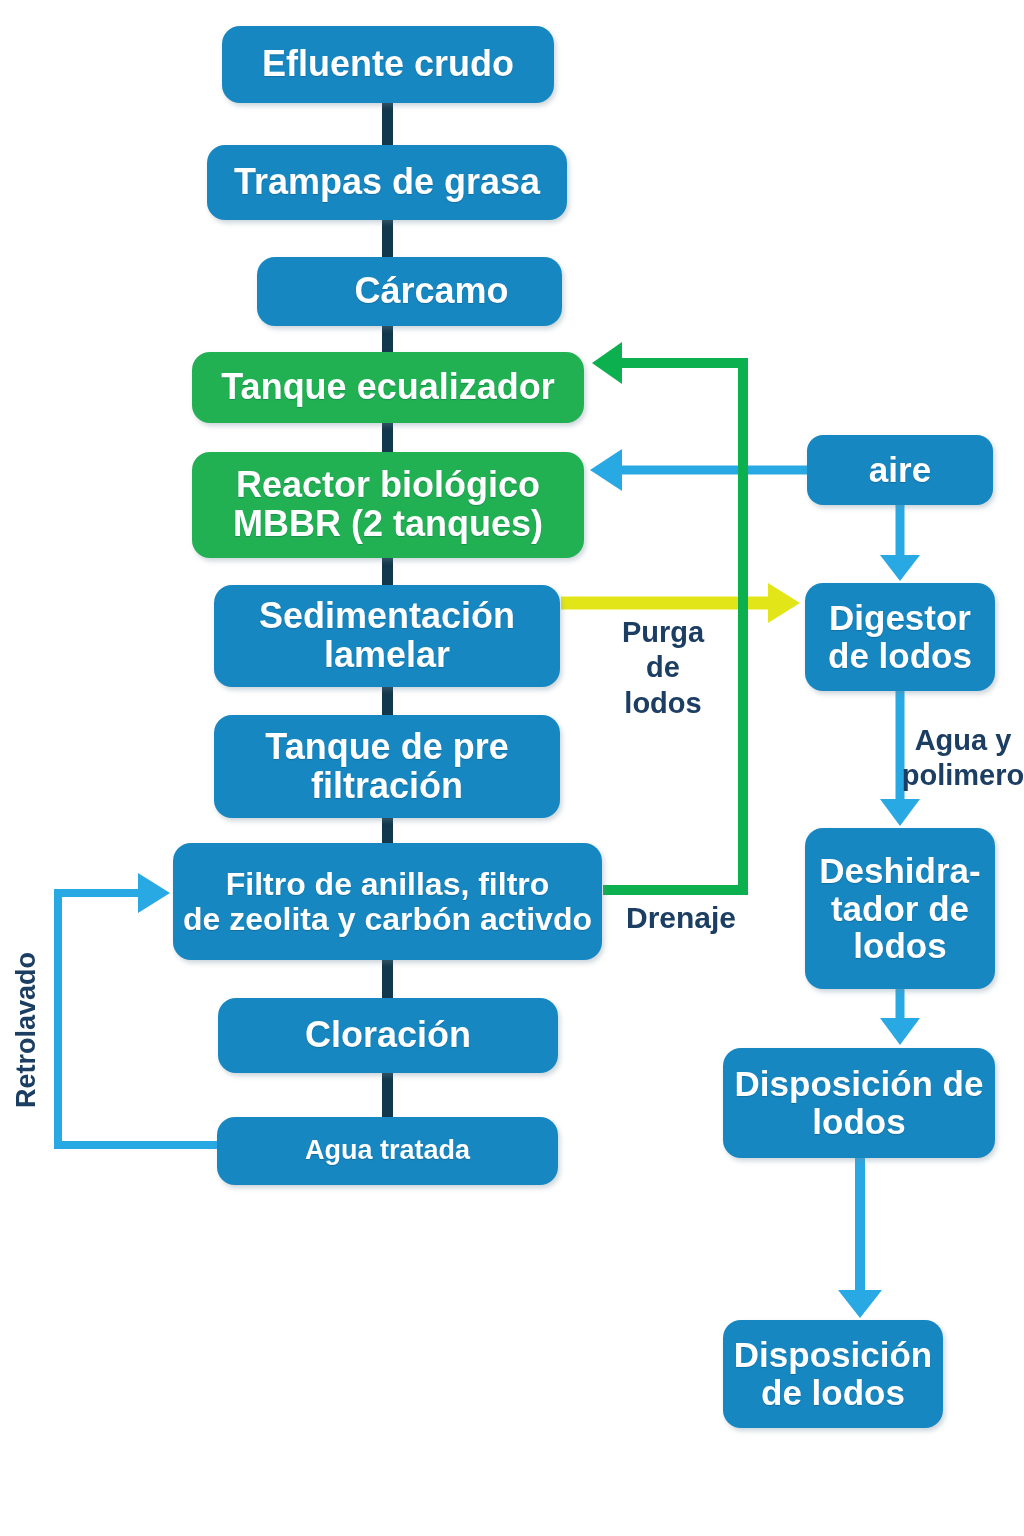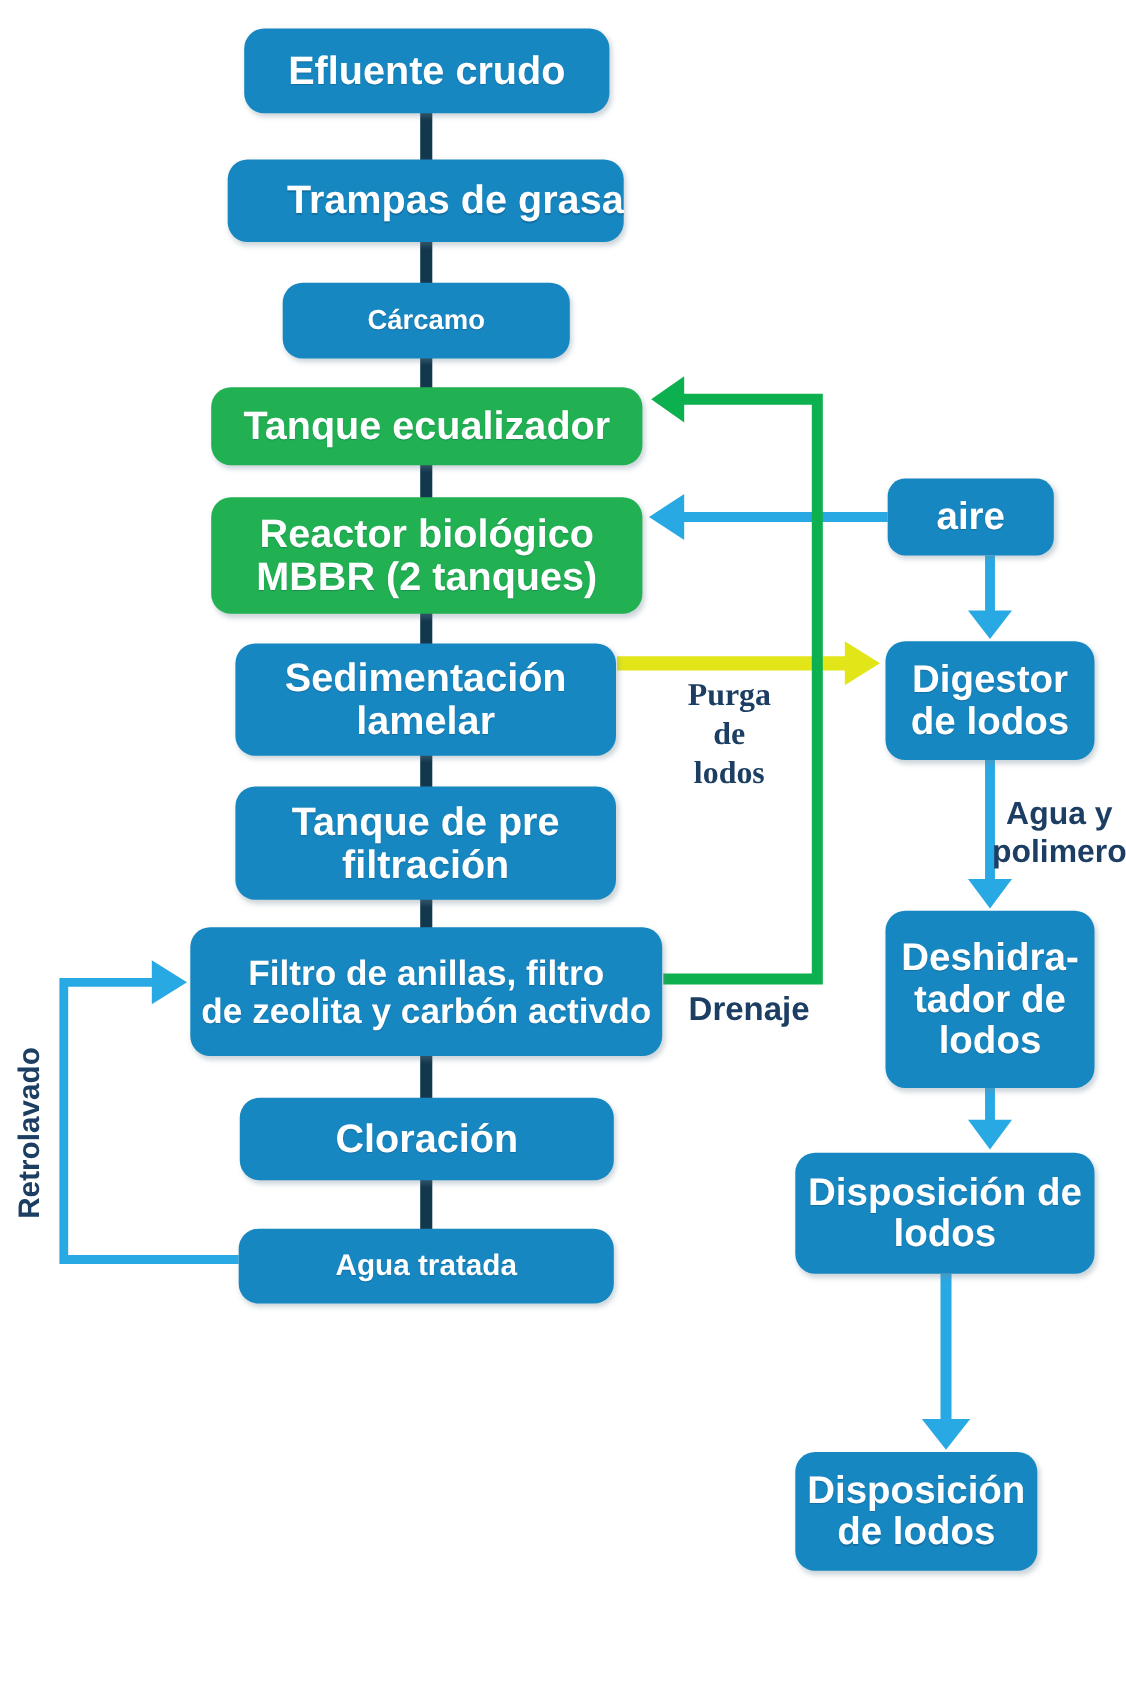--- a/index.html
+++ b/index.html
@@ -93,24 +93,24 @@
 
     <g>
       <path d="M603,890 L743,890 L743,363 L620,363" fill="none" stroke-width="10" stroke="#0db04f"></path>
       <polygon points="592,363 622,342 622,384" fill="#0db04f"></polygon>
     </g>
   </svg>
 
   <div class="node blue" style="left:222px; top:26px;  width:332px; height:77px;  font-size:36px;">
     <span class="node-label">Efluente crudo</span>
   </div>
-  <div class="node blue" style="left:207px; top:145px; width:360px; height:75px;  font-size:36px;justify-content:flex-end;">
+  <div class="node blue" style="left:207px; top:145px; width:360px; height:75px;  font-size:36px;">
     <span class="node-label">Trampas de grasa</span>
   </div>
-  <div class="node blue" style="left:257px; top:257px; width:261px; height:69px;  font-size:25px;">
+  <div class="node blue" style="left:257px; top:257px; width:261px; height:69px;  font-size:36px;padding-left:44px;">
     <span class="node-label">Cárcamo</span>
   </div>
   <div class="node green" style="left:192px; top:352px; width:392px; height:71px;  font-size:36px;">
     <span class="node-label">Tanque ecualizador</span>
   </div>
   <div class="node green" style="left:192px; top:452px; width:392px; height:106px; font-size:36px;">
     <span class="node-label">Reactor biológico
 MBBR (2 tanques)</span>
   </div>
   <div class="node blue" style="left:214px; top:715px; width:346px; height:103px; font-size:36px;">
@@ -125,42 +125,42 @@
     <span class="node-label">Filtro de anillas, filtro
 de zeolita y carbón activdo</span>
   </div>
   <div class="node blue" style="left:218px; top:998px; width:340px; height:75px;  font-size:36px;justify-content:center;">
     <span class="node-label">Cloración</span>
   </div>
   <div class="node blue" style="left:217px; top:1117px; width:341px; height:68px; font-size:27px;">
     <span class="node-label">Agua tratada</span>
   </div>
 
-  <div class="node blue" style="left:807px; top:435px; width:151px; height:70px;  font-size:35px; border-radius:16px;">
+  <div class="node blue" style="left:807px; top:435px; width:186px; height:70px;  font-size:35px; border-radius:16px;">
     <span class="node-label">aire</span>
   </div>
   <div class="node blue" style="left:805px; top:583px; width:190px; height:108px; font-size:35px;">
     <span class="node-label">Digestor
 de lodos</span>
   </div>
   <div class="node blue" style="left:805px; top:828px; width:190px; height:161px; font-size:35px;">
     <span class="node-label">Deshidra-
 tador de
 lodos</span>
   </div>
   <div class="node blue" style="left:723px; top:1048px; width:272px; height:110px; font-size:35px;">
     <span class="node-label">Disposición de
 lodos</span>
   </div>
   <div class="node blue" style="left:723px; top:1320px; width:220px; height:108px; font-size:35px;">
     <span class="node-label">Disposición
 de lodos</span>
   </div>
 
-  <div class="edge-label" style="left:603px; top:615px; width:120px; font-size:29px;font-family:Liberation Serif, serif;">Purga
+  <div class="edge-label" style="left:603px; top:615px; width:120px; font-size:29px;">Purga
 de
 lodos</div>
   <div class="edge-label" style="left:616px; top:900px; width:130px; font-size:30px;">Drenaje</div>
   <div class="edge-label" style="left:895px; top:723px; width:136px; font-size:29px;">Agua y
 polimero</div>
   <div class="edge-label vertical" style="left:-82px; top:1012px; width:220px; height:36px; font-size:27px;">Retrolavado</div>
 
 </div>
 
 </body></html>

